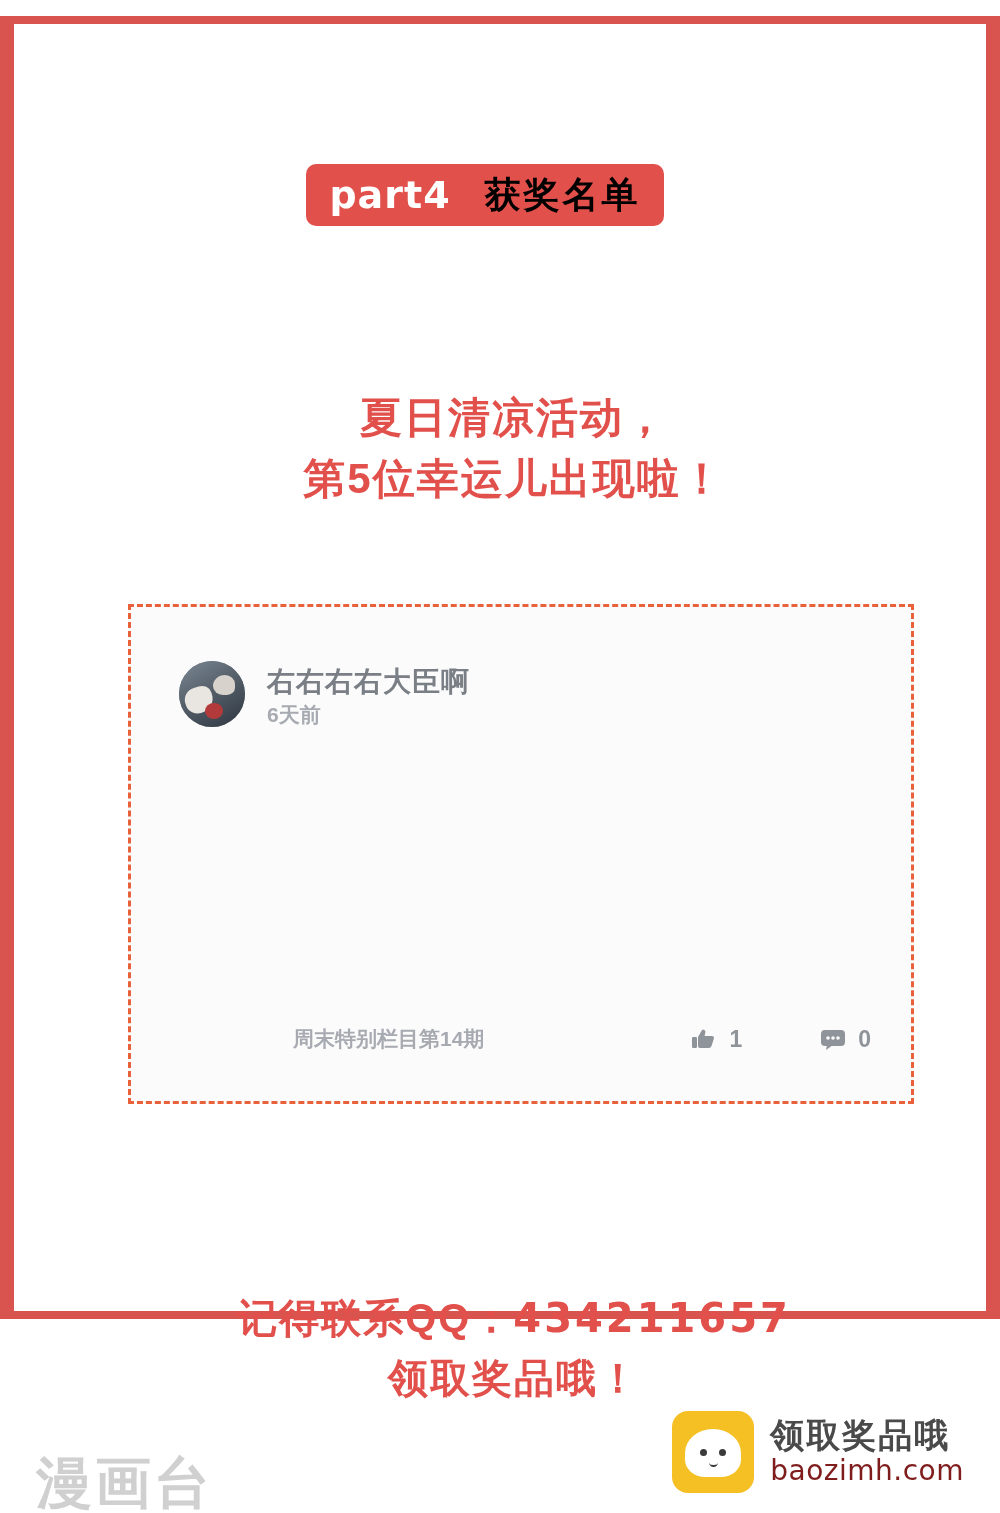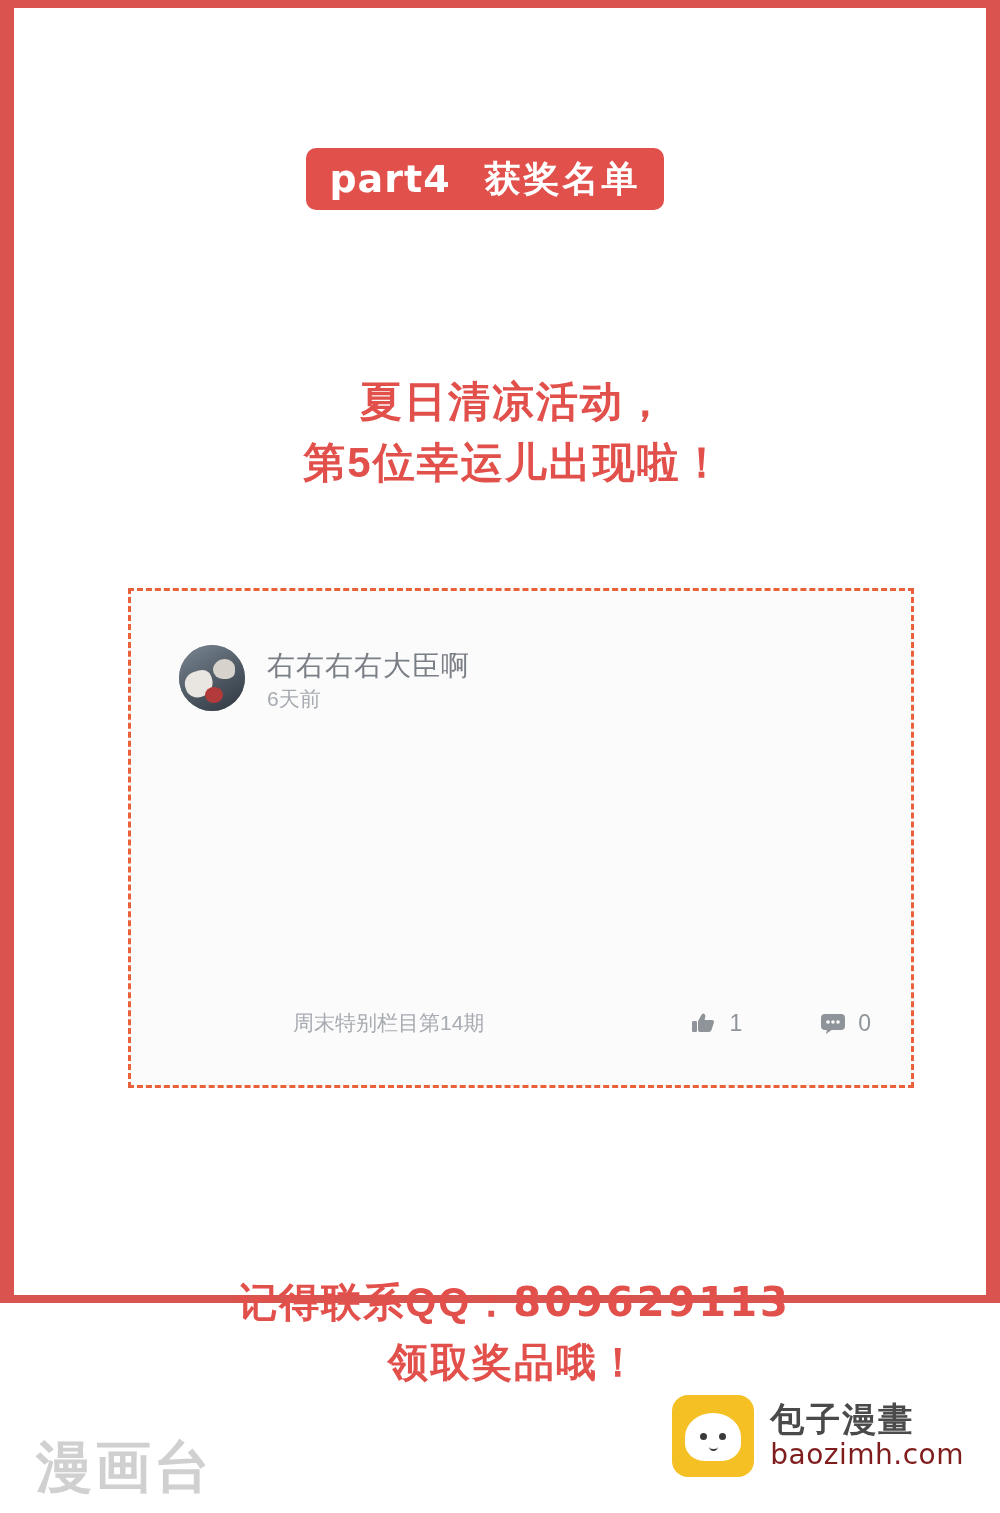--- a/index.html
+++ b/index.html
@@ -12,21 +12,21 @@
     background: #ffffff;
     font-family: "Liberation Sans", sans-serif;
     position: relative;
     overflow: hidden;
   }
 
   
   .page-frame {
     position: absolute;
     left: 0;
-    top: 0;
+    top: 16px;
     width: 1000px;
     height: 1303px;
     box-sizing: border-box;
     border-left: 14px solid #d9534f;
     border-right: 14px solid #d9534f;
     background: #ffffff;
   }
   .frame-top {
     position: absolute;
     left: 0;
@@ -59,21 +59,21 @@
     gap: 34px;
   }
   .part-banner .part-label {
     color: #ffffff;
     font-size: 38px;
     font-weight: bold;
     letter-spacing: 1px;
     font-family: "DejaVu Sans", sans-serif;
   }
   .part-banner .part-title {
-    color: #ffffff;
+    color: #000000;
     font-size: 36px;
     font-weight: bold;
     letter-spacing: 3px;
   }
 
   
   .headline {
     position: absolute;
     left: 0;
     top: 372px;
@@ -92,20 +92,21 @@
   
   .comment-card {
     position: absolute;
     left: 114px;
     top: 588px;
     width: 786px;
     height: 500px;
     box-sizing: border-box;
     border: 3px dashed #e8613a;
     background: #fbfbfb;
+    font-weight: bold;
   }
   .comment-inner {
     position: absolute;
     left: 48px;
     top: 54px;
     right: 40px;
   }
   .comment-head {
     display: flex;
     align-items: flex-start;
@@ -333,31 +334,31 @@
             </svg>
           </span>
           <span>0</span>
         </div>
       </div>
     </div>
   </div>
 
   <div class="cta">
     <div>
-      <span>记得联系QQ：</span><span class="qq-num">809629113</span>
+      <span>记得联系QQ：</span><span class="qq-num">434211657</span>
     </div>
     <div>领取奖品哦！</div>
   </div>
 
   <div class="wm-left">漫画台</div>
 
   <div class="wm-brand">
     <div class="wm-logo">
       <div class="bun">
         <div class="bun-mouth"></div>
       </div>
     </div>
     <div class="wm-text">
-      <div class="wm-cn">包子漫畫</div>
+      <div class="wm-cn">领取奖品哦</div>
       <div class="wm-en">baozimh.com</div>
     </div>
   </div>
 </div>
 
 </body></html>

